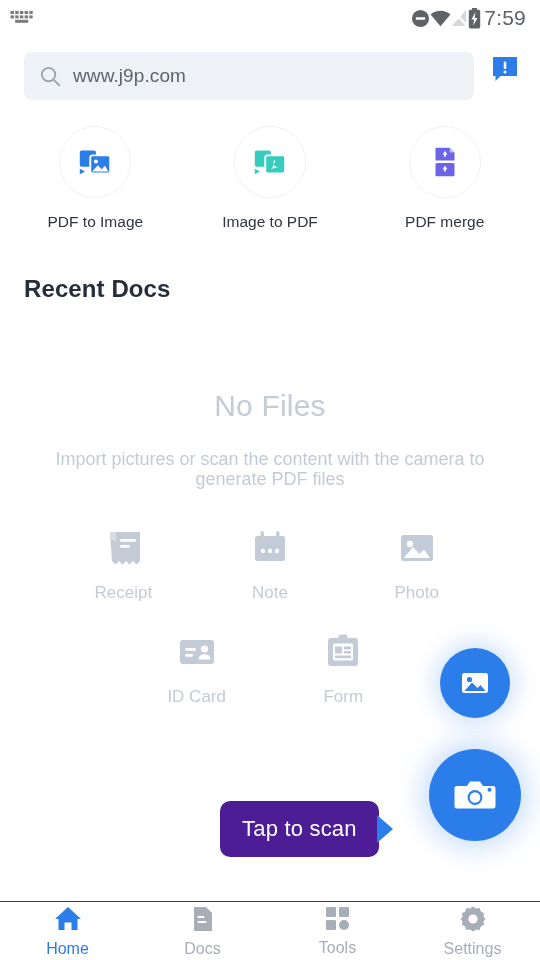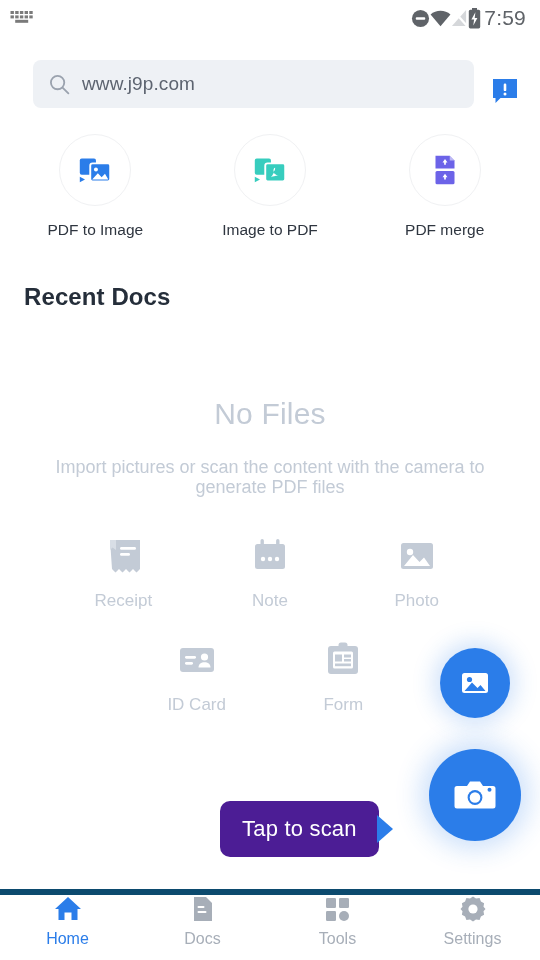--- a/index.html
+++ b/index.html
@@ -22,23 +22,23 @@
   .sb-left{ display:flex; align-items:center; }
   .sb-right{ margin-left:auto; display:flex; align-items:center; }
   .sb-time{
     font-size:21px; color:#5f6368; font-weight:500;
     letter-spacing:.2px; margin-left:3px;
   }
   .sb-ico{ display:block; }
 
   
   .searchrow{
-    display:flex; align-items:flex-end;
-    padding:0 18px 0 33px;
-    margin-top:24px;
+    display:flex; align-items:flex-start;
+    padding:0 18px 0 24px;
+    margin-top:16px;
     gap:14px;
   }
   .searchbar{
     flex:1; height:48px;
     background:#eef1f5;
     border-radius:8px;
     display:flex; align-items:center;
     padding:0 16px; gap:12px;
   }
   .searchbar .stext{
@@ -145,24 +145,24 @@
   .tooltip:after{
     content:""; position:absolute;
     right:-14px; top:50%; transform:translateY(-50%);
     border-top:14px solid transparent;
     border-bottom:14px solid transparent;
     border-left:16px solid #2b7de9;
   }
 
   
   .bottomnav{
-    position:absolute; left:0; bottom:12px;
+    position:absolute; left:0; bottom:0;
     width:100%; height:59px;
     background:#fff;
-    border-top:6px solid #0c4a6e;
+    border-top:1px solid #0c4a6e;
     display:flex; align-items:center;
   }
   .nav{
     flex:1;
     display:flex; flex-direction:column; align-items:center;
     gap:7px; cursor:pointer;
   }
   .nav .nlabel{ font-size:16px; color:#a7aeb8; }
   .nav.active .nlabel{ color:#2b7de9; }
 </style>

